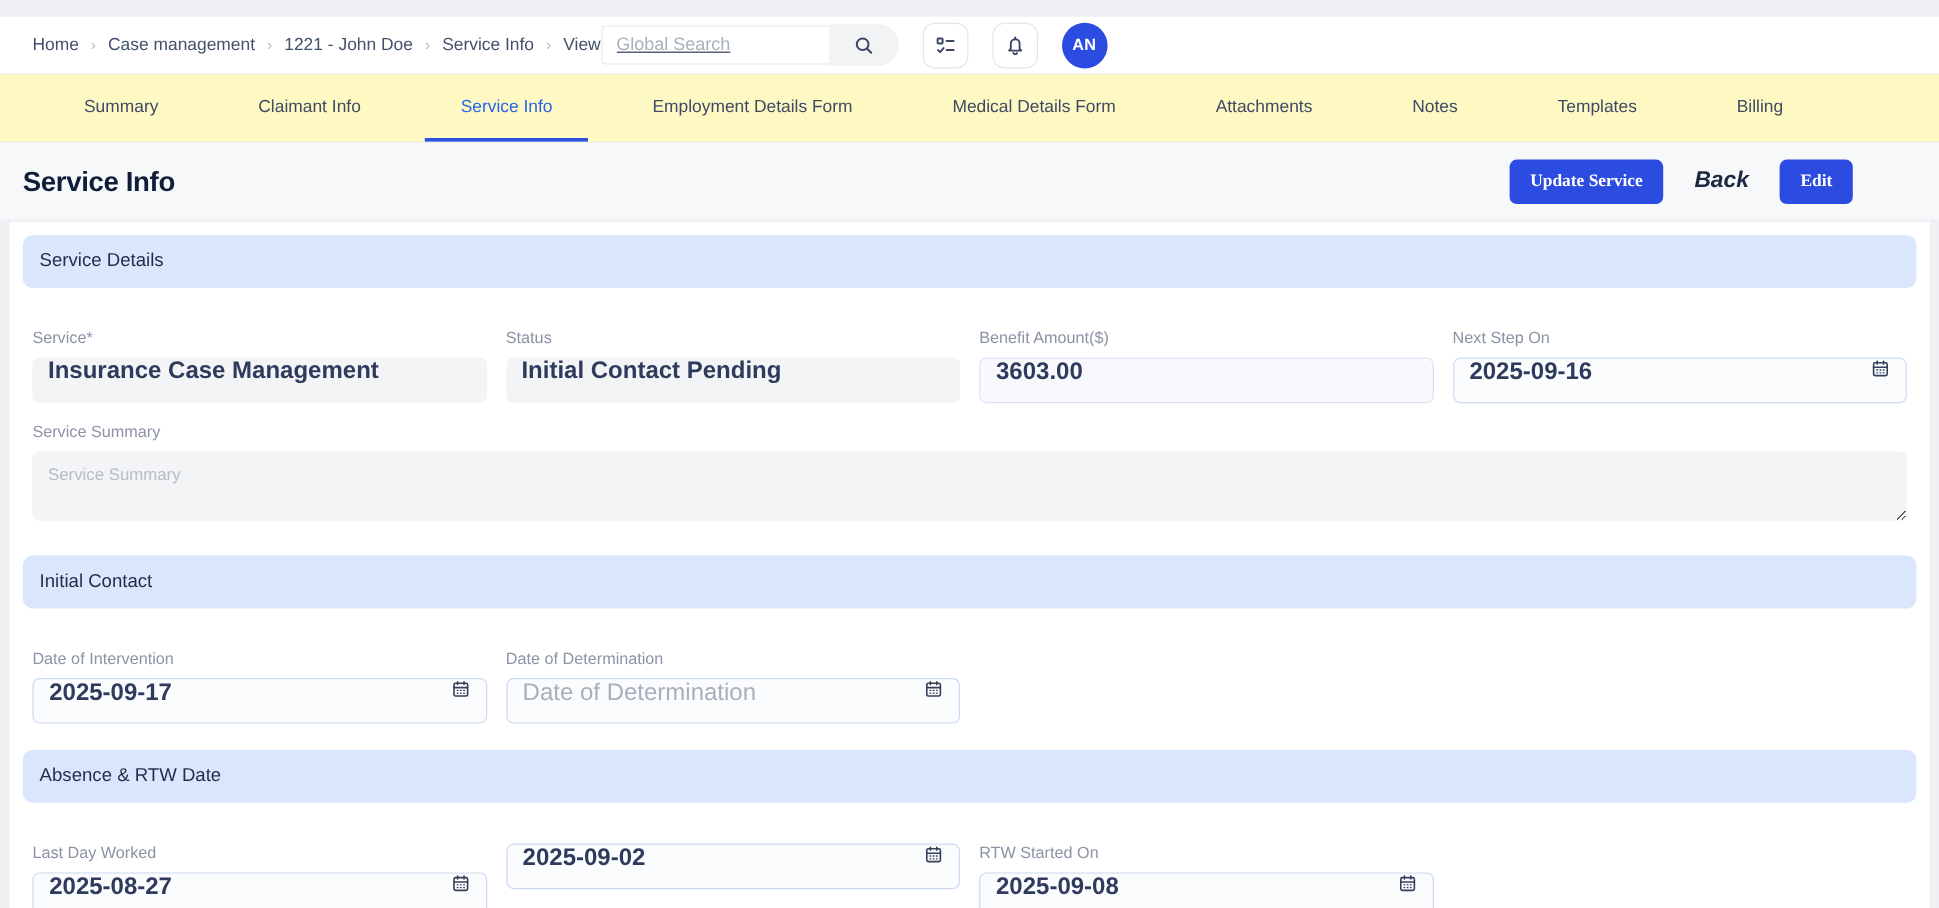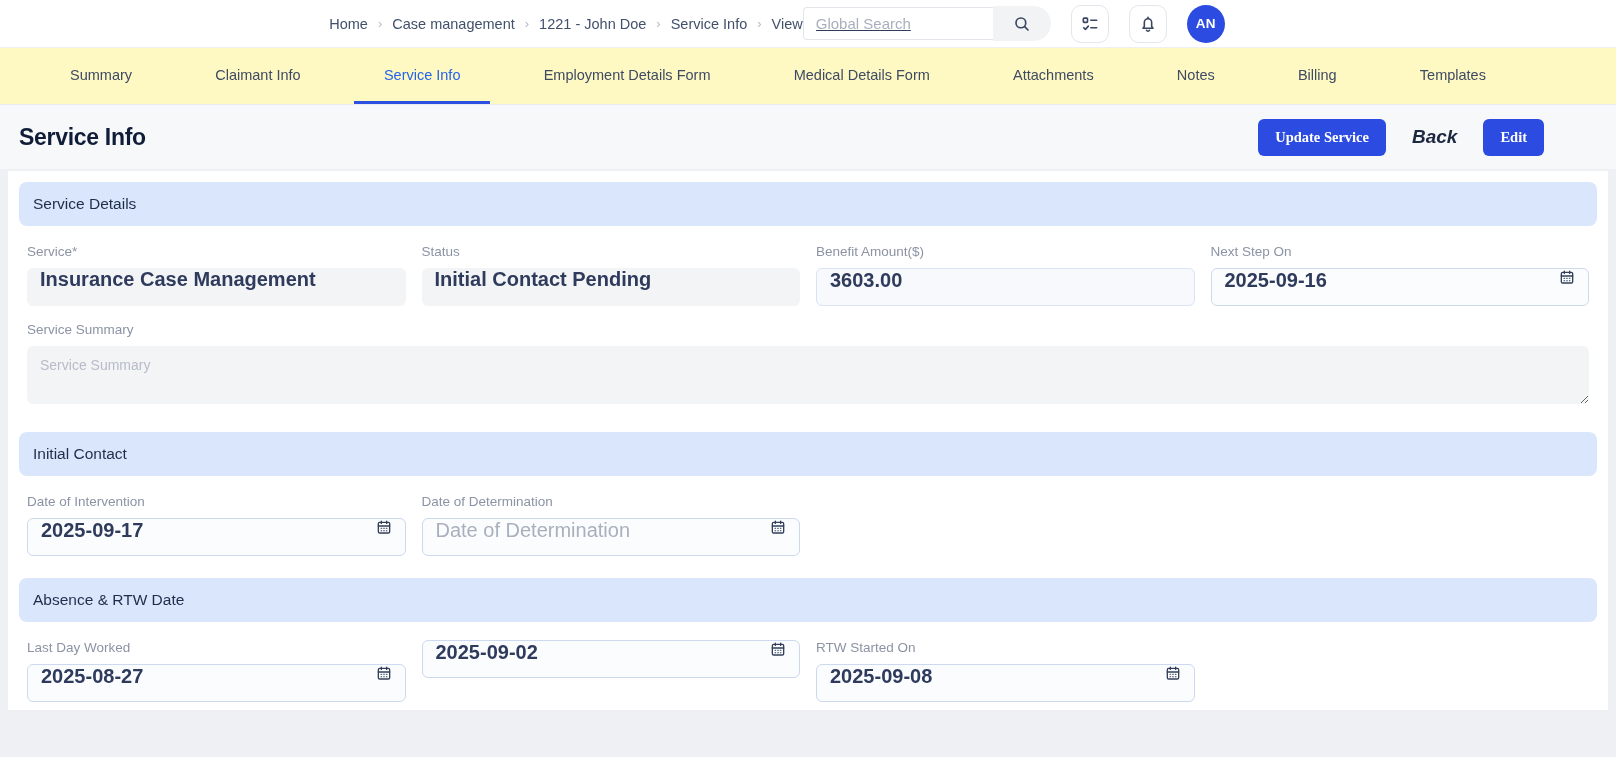--- a/index.html
+++ b/index.html
@@ -7,22 +7,23 @@
   body {
     font-family:"Liberation Sans", sans-serif;
     background:#eef0f4;
     color:#2e3c59;
     overflow:hidden;
   }
 
   
   .topbar {
     height:48px; background:#ffffff; display:flex; align-items:center;
-    justify-content:center; padding:0 70px 0 8px;
+    justify-content:flex-start; padding:0 70px 0 27px;
     border-bottom:1px solid #eef0f3;
+    margin-top:14px;
   }
   .breadcrumb { display:flex; align-items:center; gap:10px; font-size:14.5px; color:#42506b; }
   .breadcrumb .crumb { cursor:pointer; }
   .breadcrumb .sep { color:#b3bac6; font-size:13px; }
   .top-right { display:flex; align-items:center; gap:20px; }
   .search-wrap { display:flex; align-items:center;text-decoration:underline; }
   .search-wrap input {
     width:190px; height:33px; border:1px solid #e2e5ea; border-right:none;
     border-radius:4px 0 0 4px; padding:0 12px; font-size:15px; color:#3c4a63;
     font-family:"Liberation Sans", sans-serif; outline:none; background:#fff;
@@ -74,21 +75,21 @@
 
   
   .content { padding:2px 8px 0 8px; }
   .card { background:#fff; border-radius:0; padding:11px 11px 2px 11px; }
   .section-header {
     background:#d9e6fb; border-radius:8px; height:44px; display:flex;
     align-items:center; padding:0 14px; font-size:15.5px; color:#1f2d4a;
   }
   .row {
     display:grid; grid-template-columns:repeat(4,1fr); gap:16px;
-    padding:0 8px; margin-top:18px; margin-bottom:22px;
+    padding:0 8px; margin-top:34px; margin-bottom:22px;
   }
   .field-label { font-size:13.5px; color:#8b93a4; margin-bottom:9px; }
   .input {
     height:38px; border-radius:6px; display:flex; align-items:flex-start;
     padding:0 13px; font-size:20px; font-weight:bold; color:#2f3b5c;
   }
   .input.readonly { background:#f3f4f6; }
   .input.amount { background:#f7f9fc; border:1px solid #d9e3f5; }
   .input.date { background:#fbfcfe; border:1px solid #ccd9ef; justify-content:space-between; cursor:pointer; }
   .input .ph { color:#a9b0bd; font-weight:normal; }
@@ -153,22 +154,22 @@
 </div>
 
 <div class="tabbar">
   <div class="tab">Summary</div>
   <div class="tab">Claimant Info</div>
   <div class="tab active">Service Info</div>
   <div class="tab">Employment Details Form</div>
   <div class="tab">Medical Details Form</div>
   <div class="tab">Attachments</div>
   <div class="tab">Notes</div>
+  <div class="tab">Templates</div>
   <div class="tab">Billing</div>
-  <div class="tab">Templates</div>
 </div>
 
 <div class="titlebar">
   <div class="page-title">Service Info</div>
   <div class="title-actions">
     <button class="btn-primary">Update Service</button>
     <button class="btn-text">Back</button>
     <button class="btn-primary">Edit</button>
   </div>
 </div>

